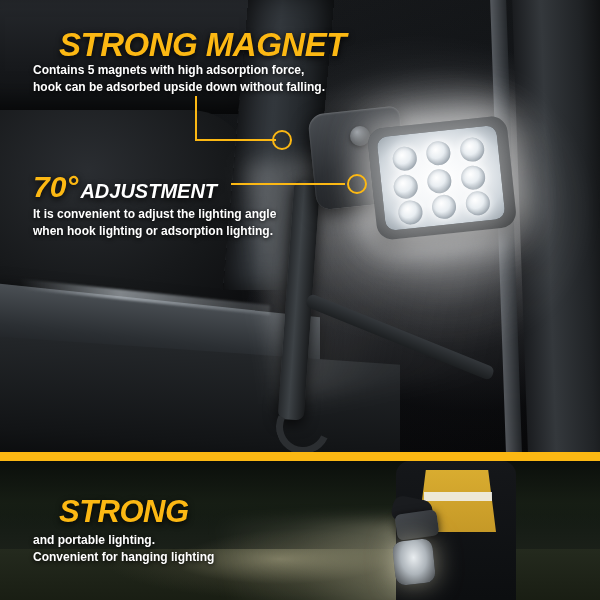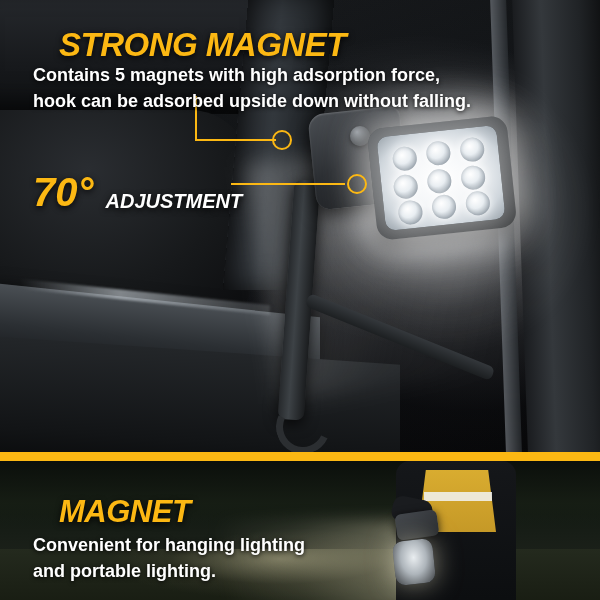--- a/index.html
+++ b/index.html
@@ -178,52 +178,52 @@
     white-space: nowrap;
     margin-left: 26px;
   }
   .headline-strong {
     left: 33px; top: 26px;
     font-size: 33px;
   }
   .subtext {
     position: absolute;
     color: #ffffff;
-    font-size: 18px;
+    font-size: 12px;
     font-weight: 700;
     line-height: 1.45;
     text-shadow: 0 1px 4px rgba(0,0,0,0.95);
     white-space: nowrap;
   }
   .sub-magnet { left: 33px; top: 62px; }
 
   .headline-angle-wrap {
     position: absolute;
     left: 33px; top: 172px;
     display: flex;
     align-items: flex-end;
     white-space: nowrap;
   }
   .angle-num {
     color: #fcb813;
-    font-size: 40px;
+    font-size: 30px;
     font-weight: 700;
     font-style: italic;
     text-shadow: 0 2px 6px rgba(0,0,0,0.9);
     line-height: 1;
     text-align: right;
   }
   .angle-word {
     color: #ffffff;
     font-size: 20px;
     font-weight: 700;
     font-style: italic;
     text-shadow: 0 2px 6px rgba(0,0,0,0.9);
     line-height: 1;
-    margin-left: 12px;
+    margin-left: 2px;
     padding-bottom: 1px;
   }
   .sub-angle { left: 33px; top: 206px; }
 
   
   .callout-svg {
     position: absolute;
     left: 0; top: 0;
     width: 600px; height: 452px;
     pointer-events: none;
@@ -372,35 +372,39 @@
     <div class="headline headline-strong">STRONG MAGNET</div>
     <div class="subtext sub-magnet">
       <div>Contains 5 magnets with high adsorption force,</div>
       <div>hook can be adsorbed upside down without falling.</div>
     </div>
 
     <div class="headline-angle-wrap">
       <span class="angle-num">70°</span>
       <span class="angle-word">ADJUSTMENT</span>
     </div>
+    <div class="subtext sub-angle">
+      <div>It is convenient to adjust the lighting angle</div>
+      <div>when hook lighting or adsorption lighting.</div>
+    </div>
   </div>
 
   <div class="divider"></div>
 
   <div class="panel-bottom">
     <div class="b-trees"></div>
     <div class="b-ground"></div>
   </div>
   <div class="b-beam"></div>
   <div class="b-person"></div>
   <div class="b-vest"></div>
   <div class="b-vest-stripe"></div>
   <div class="b-arm"></div>
   <div class="b-lamp"></div>
   <div class="b-lamp-head"></div>
 
-  <div class="headline headline-handle">MAGNET</div>
+  <div class="headline headline-handle">STRONG</div>
   <div class="subtext sub-handle">
+    <div>and portable lighting.</div>
     <div>Convenient for hanging lighting</div>
-    <div>and portable lighting.</div>
   </div>
 
 </div>
 
 </body></html>

